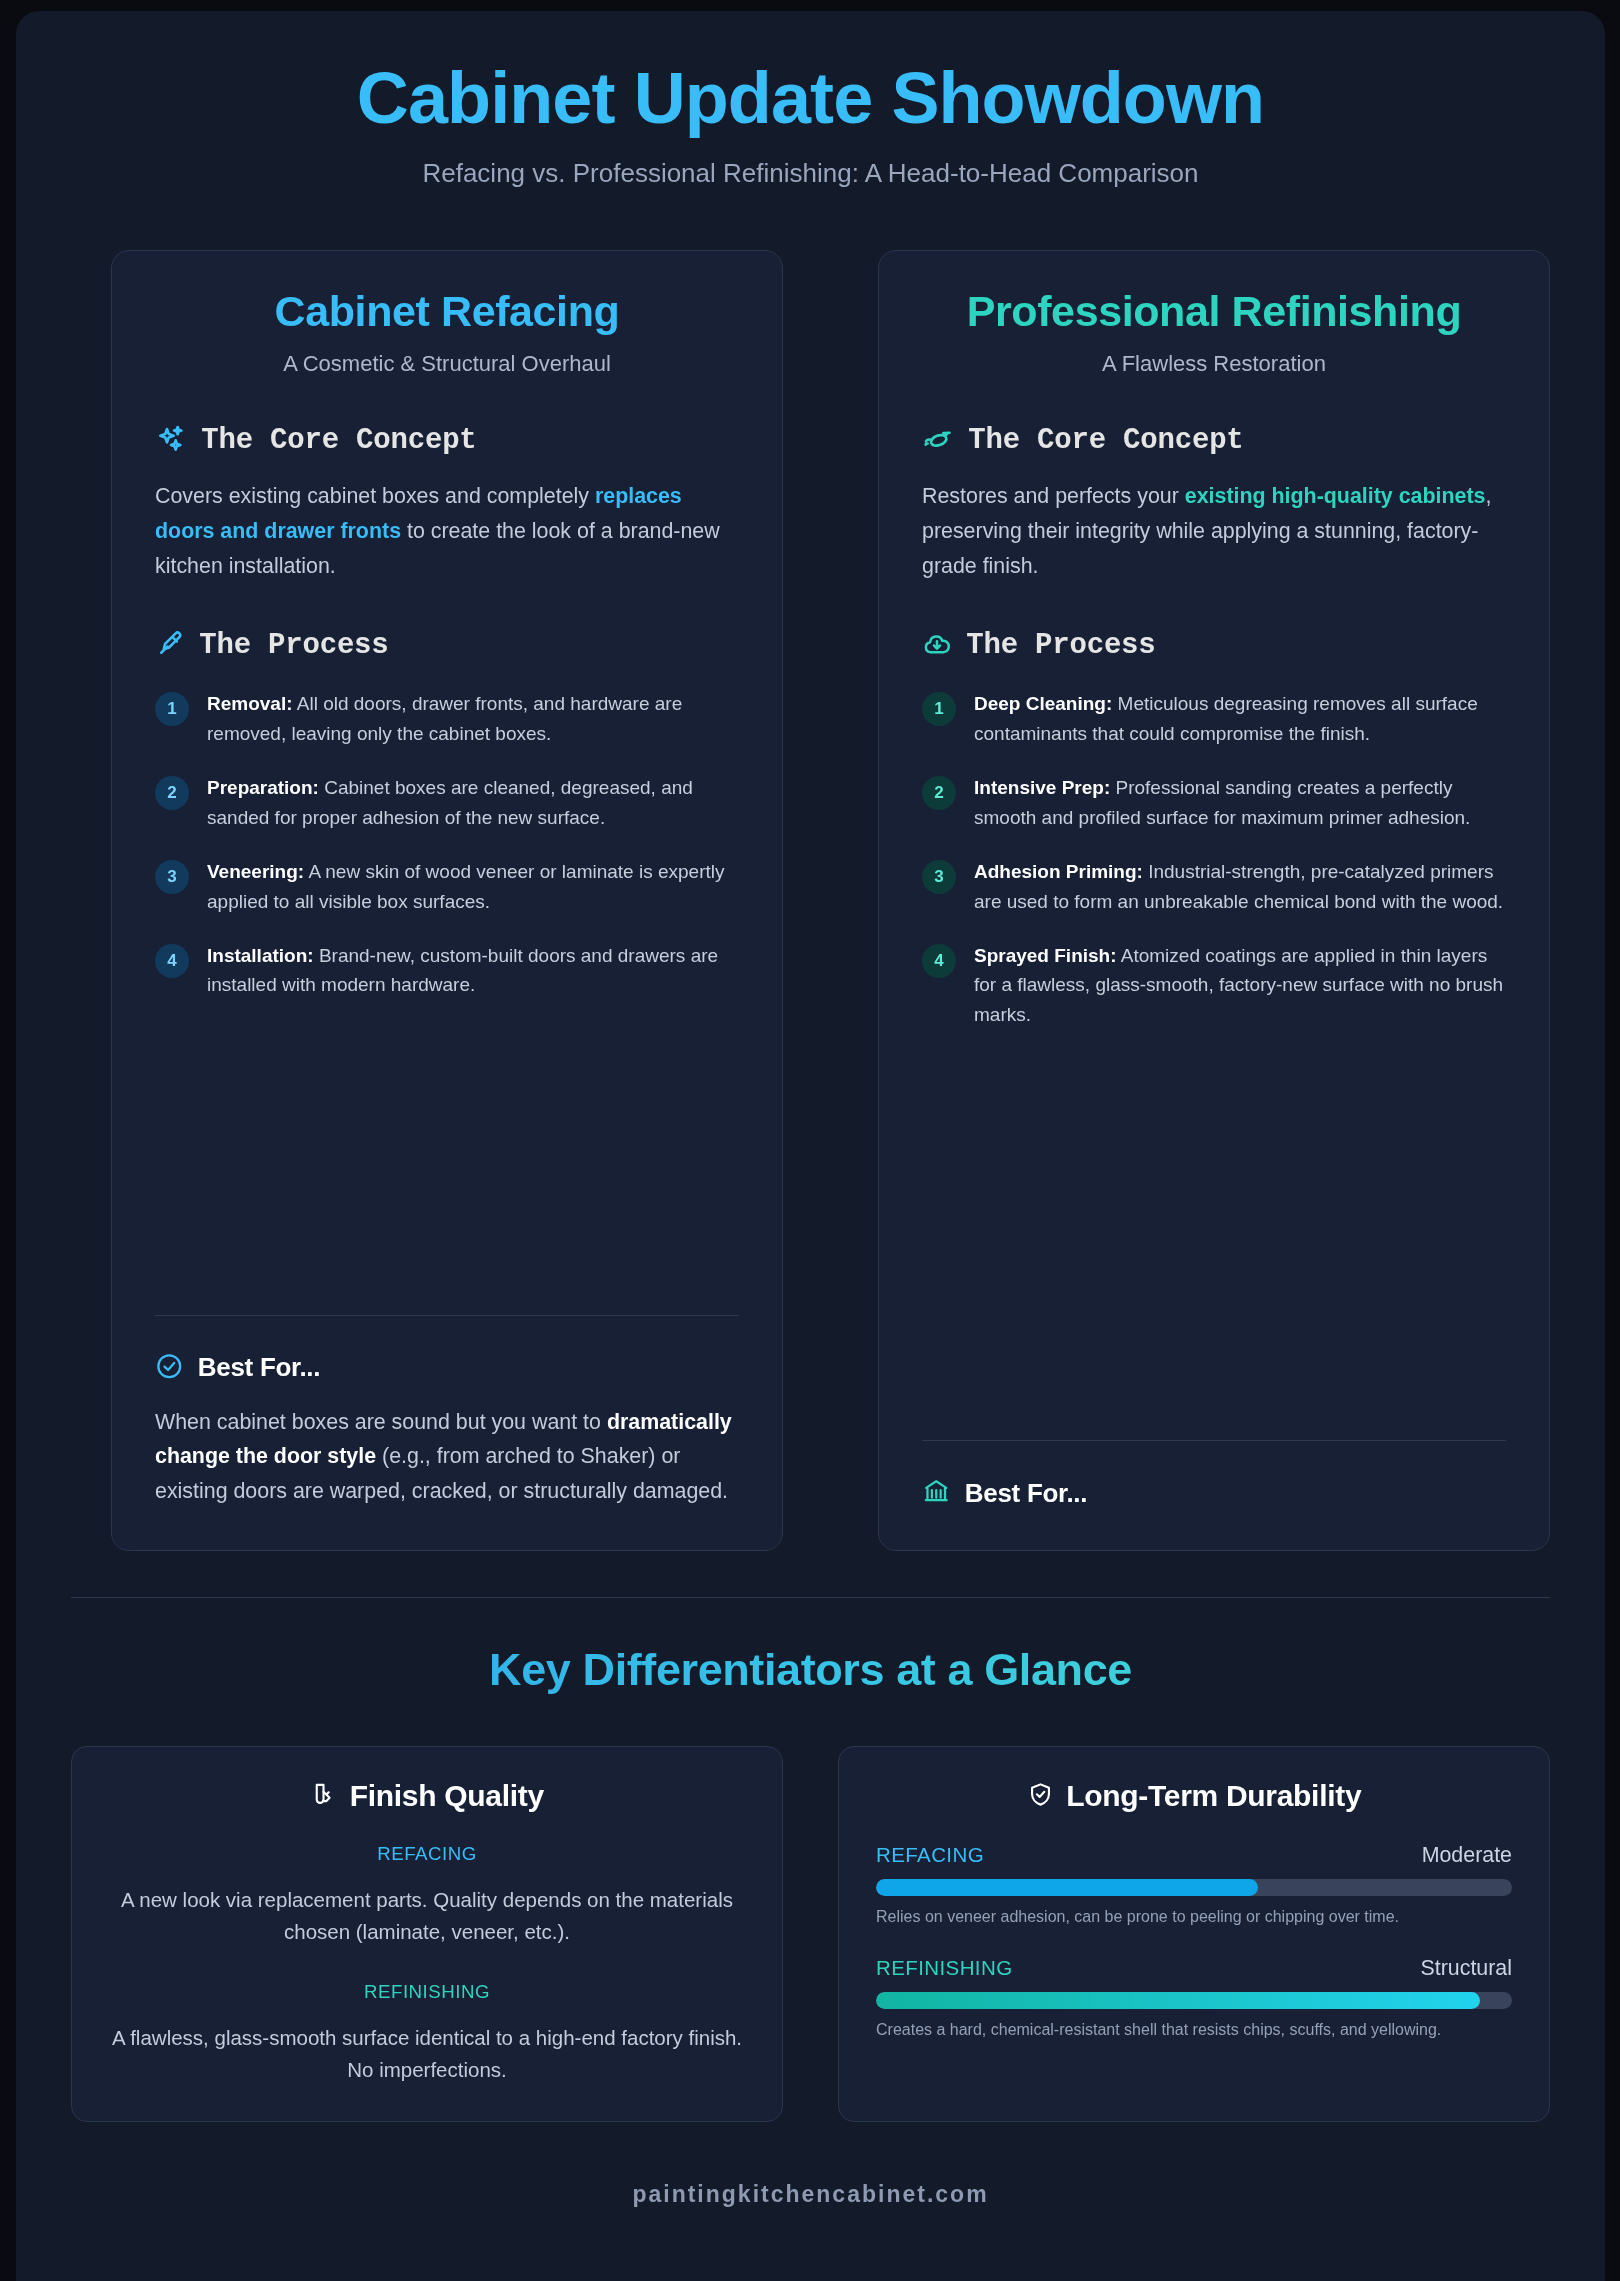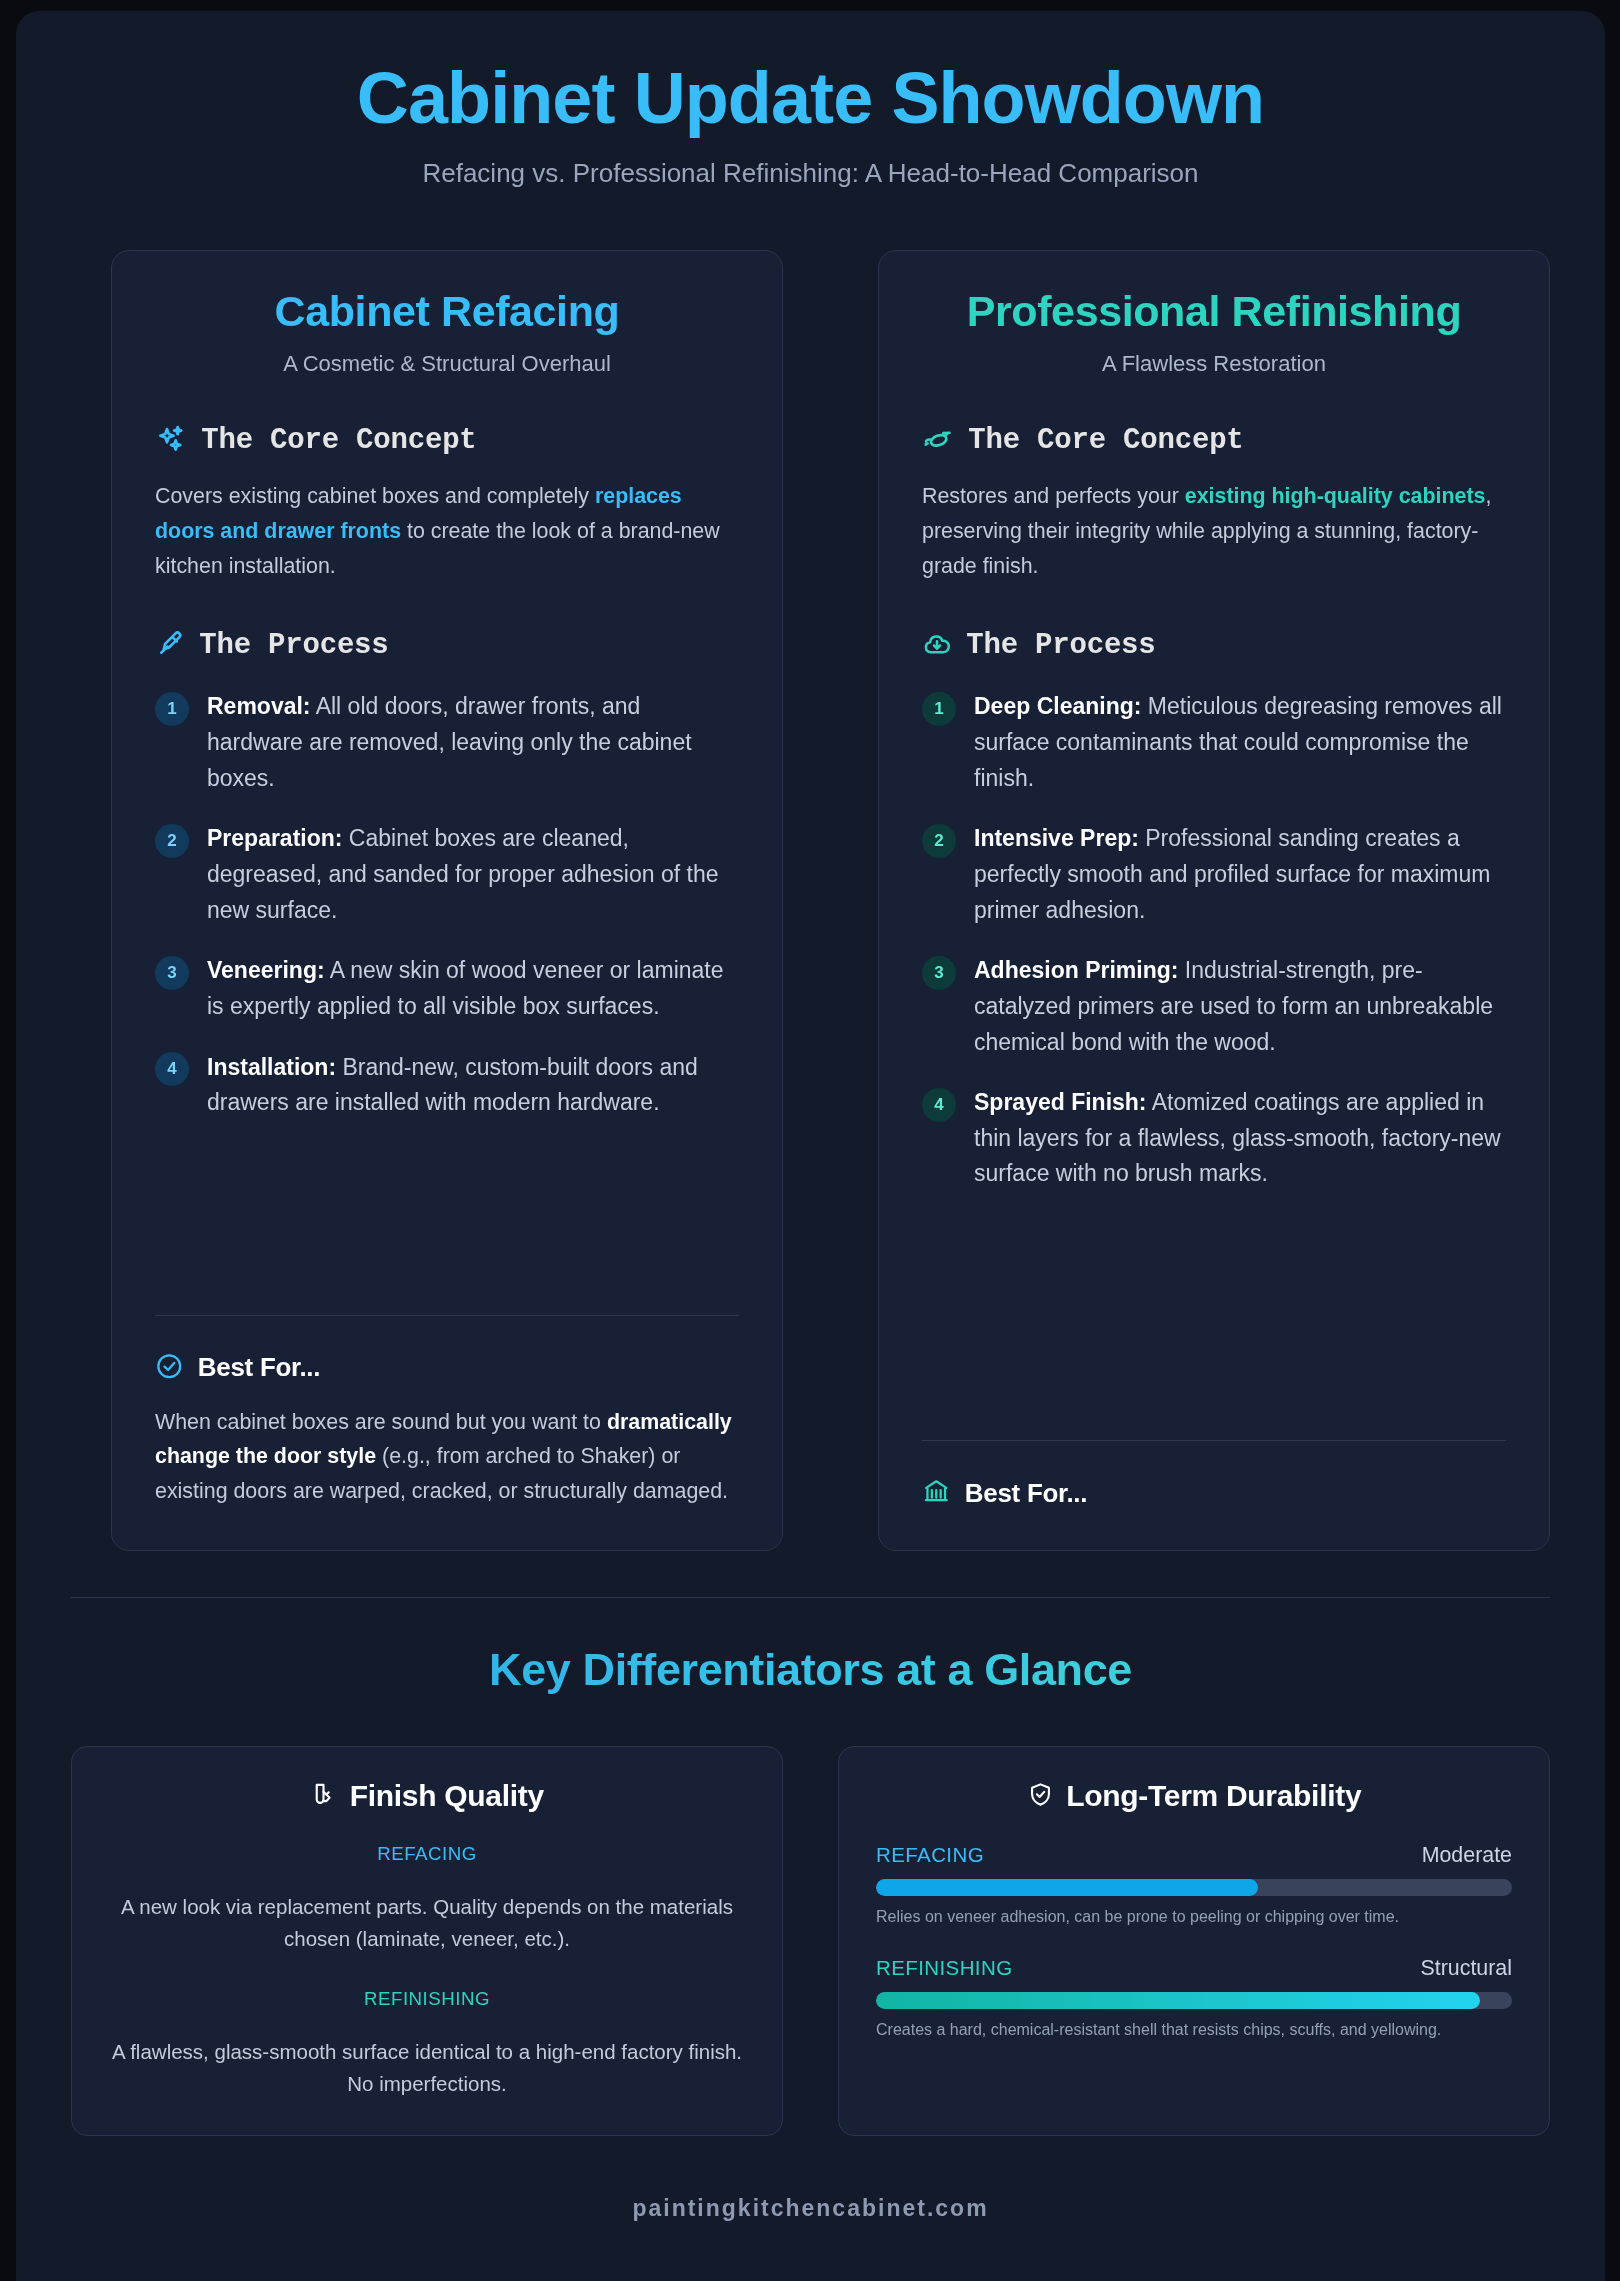--- a/index.html
+++ b/index.html
@@ -123,21 +123,21 @@
     flex: 0 0 auto;
     width: 34px; height: 34px;
     border-radius: 50%;
     display: flex; align-items: center; justify-content: center;
     font-size: 17px; font-weight: 700;
     margin-top: 2.7px;
   }
   .step-num.blue { background: #113a5c; color: #7dd3fc; }
   .step-num.teal { background: #0d3b3a; color: #5eead4; }
   .step-text {
-    font-size: 23px;
+    font-size: 19px;
     line-height: 1.55;
     color: #c6cfde;
   }
   .step-text b { color: #ffffff; font-weight: 700; }
 
   .divider-line {
     border: 0;
     border-top: 0.9px solid #2e3851;
     margin: 23px 0 0 0;
   }
@@ -204,21 +204,21 @@
     letter-spacing: 0.5px;
     margin-top: 3.6px;
   }
   .fq-label.blue { color: #38bdf8; }
   .fq-label.teal { color: #2dd4bf; }
   .fq-text {
     text-align: center;
     font-size: 20.5px;
     line-height: 1.55;
     color: #c3ccdc;
-    margin-top: 26px;
+    margin-top: 19px;
   }
   .fq-gap { height: 30px; }
 
   
   .bar-block { margin-bottom: 27px; }
   .bar-block:last-child { margin-bottom: 0; }
   .bar-row {
     display: flex; justify-content: space-between; align-items: baseline;
     margin-bottom: 11.6px;
   }

